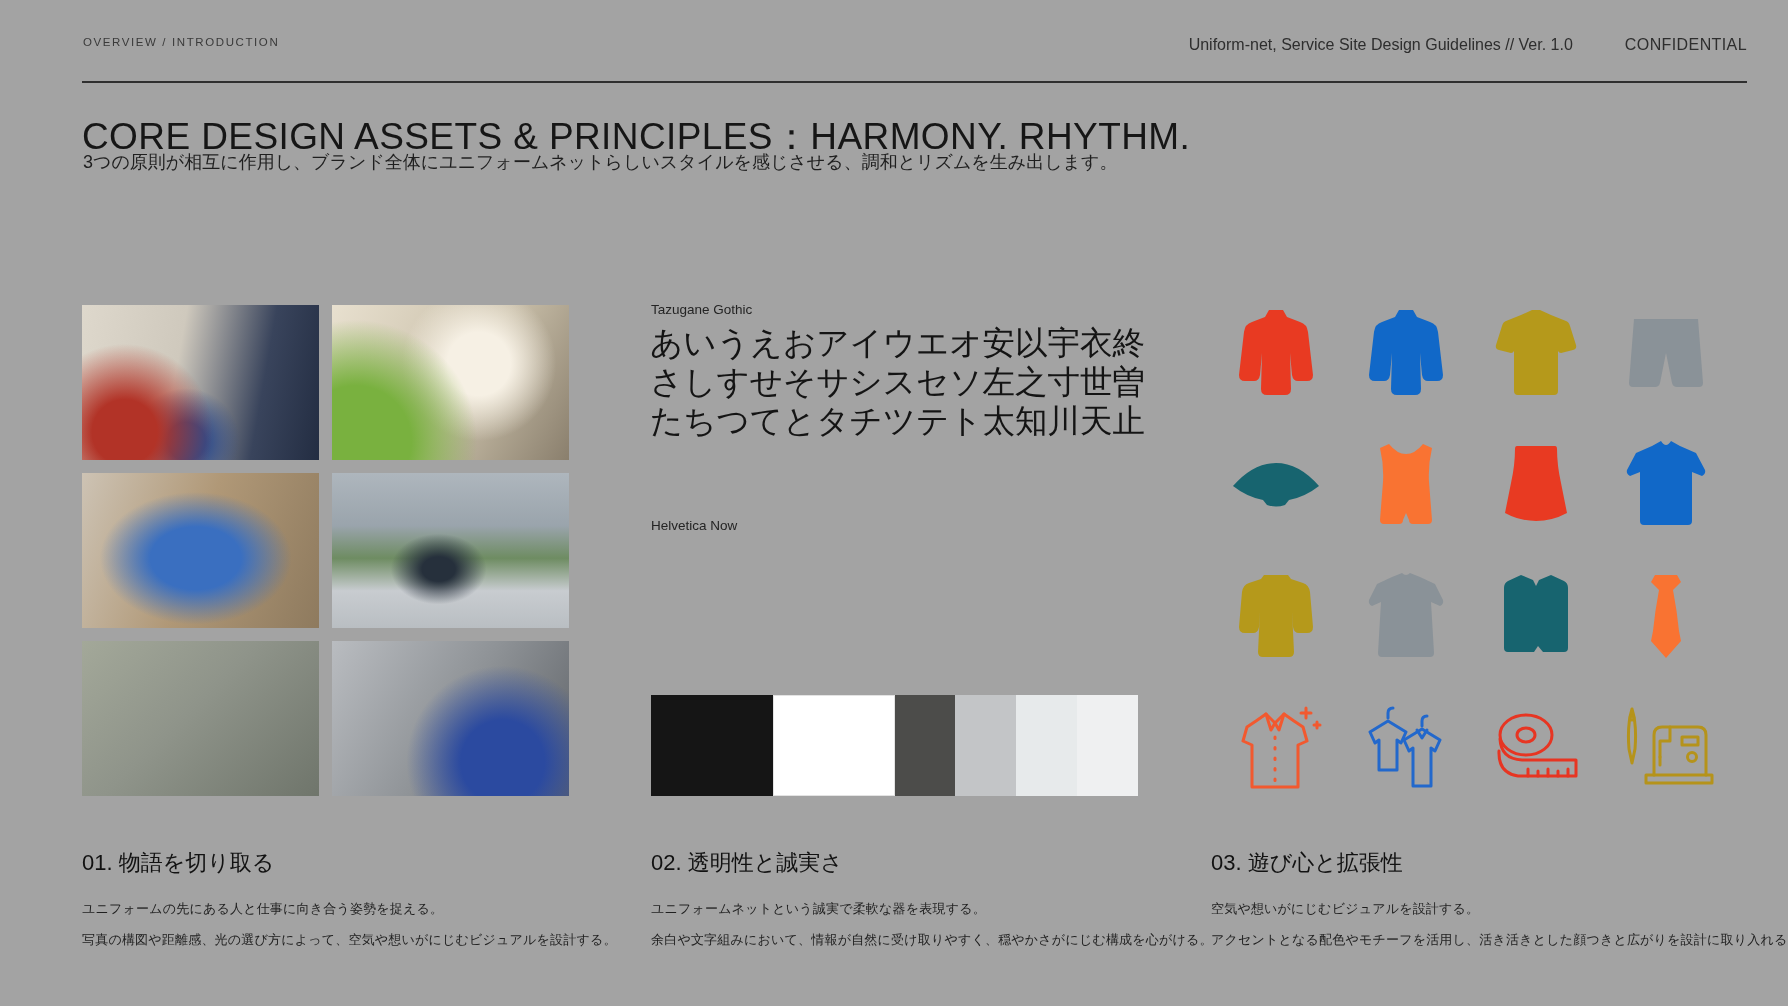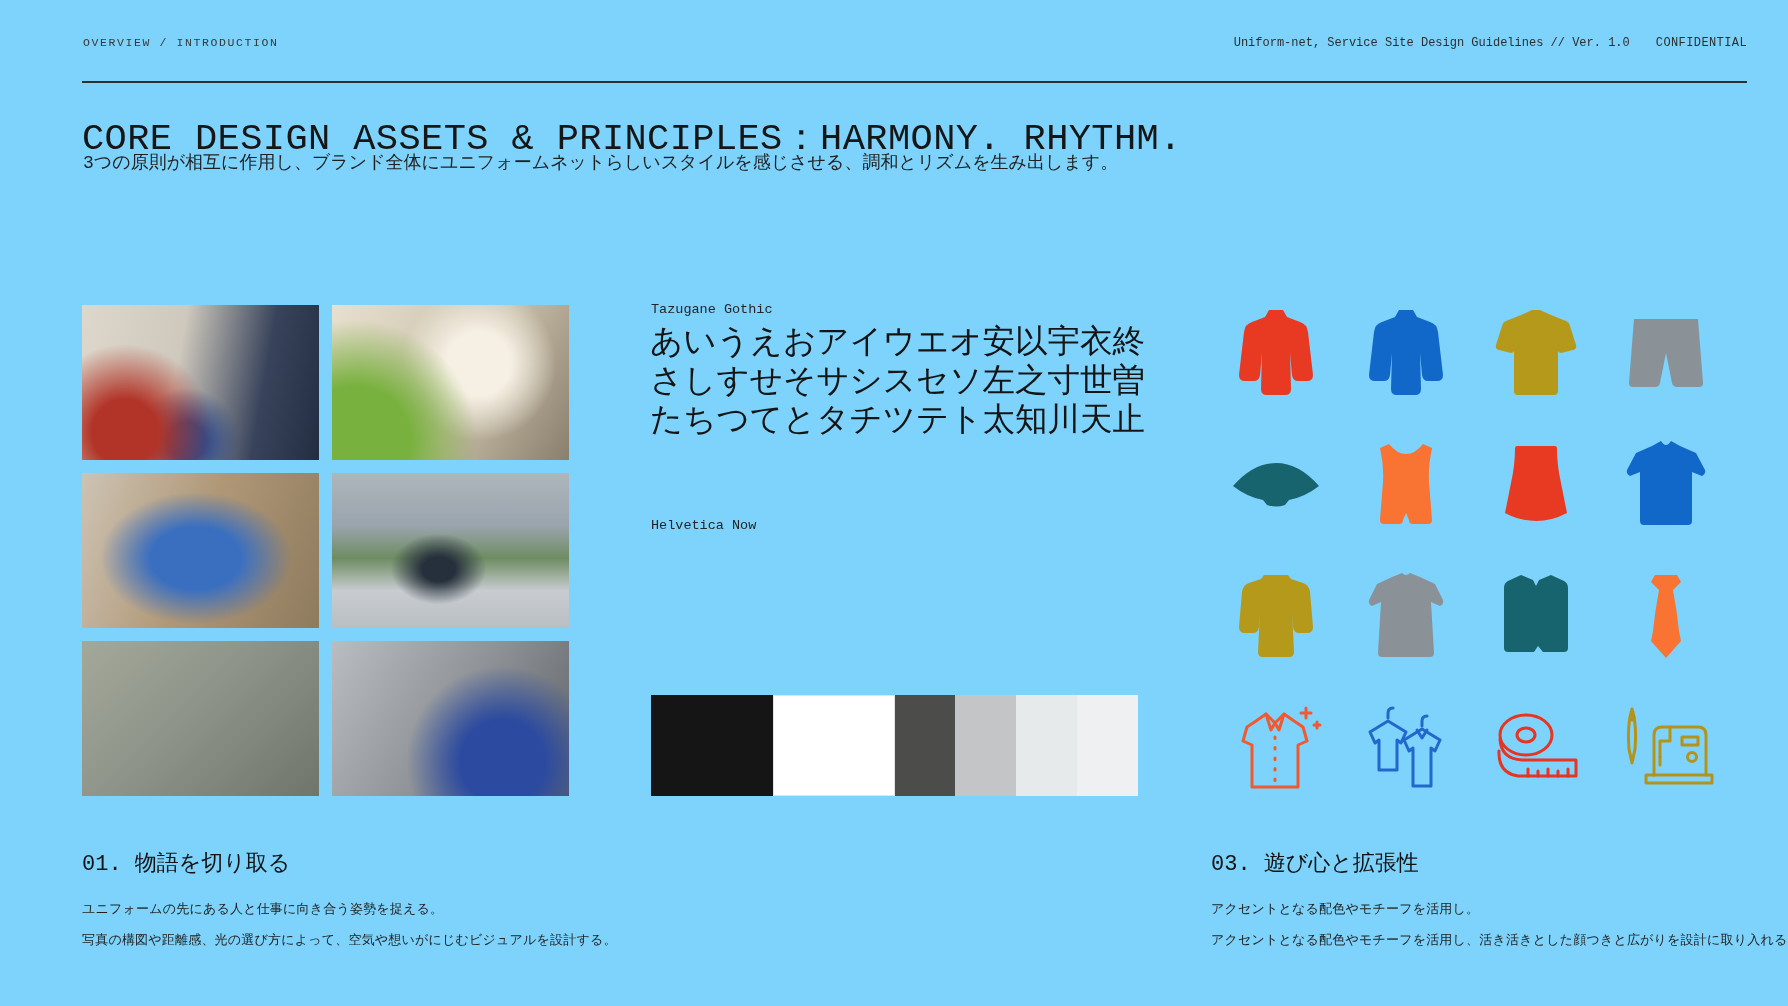--- a/index.html
+++ b/index.html
@@ -1,21 +1,21 @@
 <!DOCTYPE html>
 <html lang="ja"><head>
 <meta charset="utf-8">
 <style>
   html,body{margin:0;padding:0;background:#fff;}
-  .page{position:relative;width:1788px;height:1006px;background:#7dd3fc;overflow:hidden;
-        font-family:Liberation Mono, monospace;color:#1b1b1b;}
+  .page{position:relative;width:1788px;height:1006px;background:#a3a3a3;overflow:hidden;
+        font-family:Liberation Sans, sans-serif;color:#1b1b1b;}
 
   
   .breadcrumb{position:absolute;left:83px;top:36px;font-size:11.5px;letter-spacing:1.6px;color:#3a3a3a;}
-  .doc-meta{position:absolute;right:41px;top:36px;display:flex;gap:26px;font-size:12px;color:#2e2e2e;}
+  .doc-meta{position:absolute;right:41px;top:36px;display:flex;gap:52px;font-size:16px;color:#2e2e2e;}
   .confidential{letter-spacing:0.4px;}
   .rule{position:absolute;left:82px;right:41px;top:81px;border-top:2px solid #2f2f2f;height:0;}
 
   
   .title{position:absolute;left:82px;top:88px;font-size:37px;font-weight:400;letter-spacing:0.4px;color:#161616;white-space:nowrap;margin-top:24px;}
   .subtitle{position:absolute;left:83px;top:132px;font-size:18px;color:#1f1f1f;white-space:nowrap;}
 
   
   .photos{position:absolute;left:82px;top:305px;width:487px;display:grid;
           grid-template-columns:237px 237px;grid-auto-rows:155px;gap:13px;}
@@ -268,19 +268,24 @@
           <use href="#sym-sewing"></use>
         </svg>
       </div>
   </div>
 
   <div class="section sec-1">
     <h2>01. 物語を切り取る</h2>
     <p>ユニフォームの先にある人と仕事に向き合う姿勢を捉える。</p>
     <p>写真の構図や距離感、光の選び方によって、空気や想いがにじむビジュアルを設計する。</p>
   </div>
+  <div class="section sec-2">
+    <h2>02. 透明性と誠実さ</h2>
+    <p>ユニフォームネットという誠実で柔軟な器を表現する。</p>
+    <p>余白や文字組みにおいて、情報が自然に受け取りやすく、穏やかさがにじむ構成を心がける。</p>
+  </div>
   <div class="section sec-3">
     <h2>03. 遊び心と拡張性</h2>
-    <p>アクセントとなる配色やモチーフを活用し。</p>
+    <p>空気や想いがにじむビジュアルを設計する。</p>
     <p>アクセントとなる配色やモチーフを活用し、活き活きとした顔つきと広がりを設計に取り入れる。</p>
   </div>
 
 </div>
 
 </body></html>

